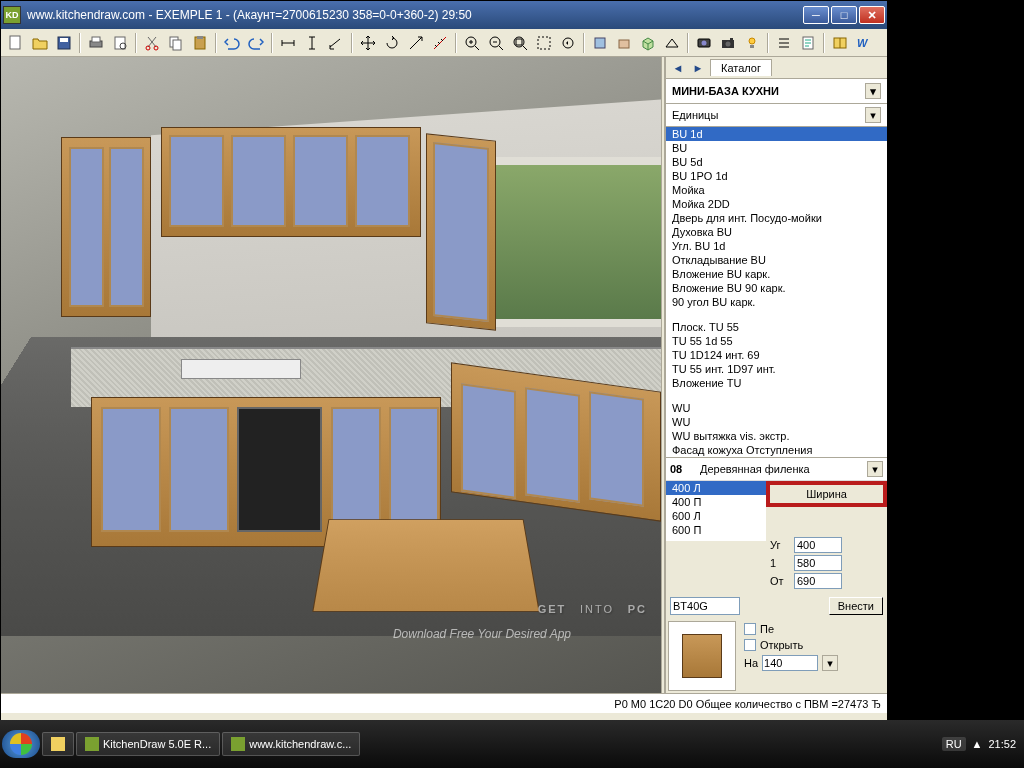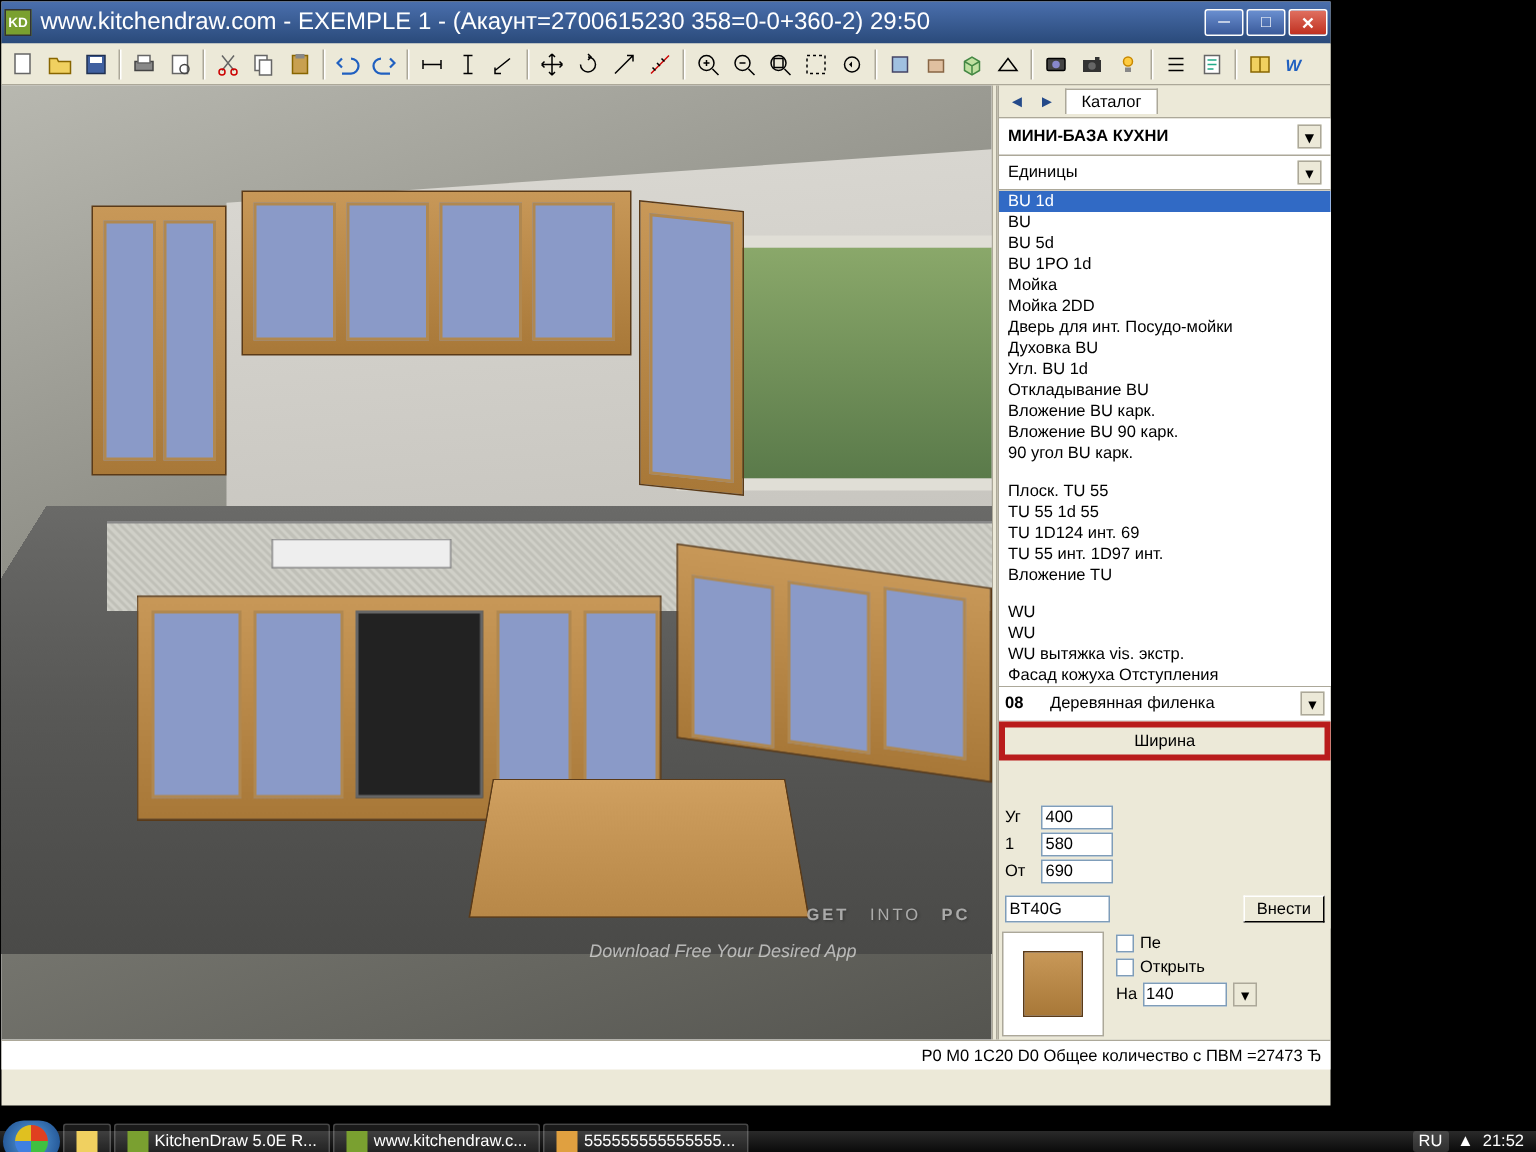--- a/index.html
+++ b/index.html
@@ -2,21 +2,21 @@
 <html><head>
 <meta charset="utf-8">
 <style>
 * { margin: 0; padding: 0; box-sizing: border-box; font-family: Tahoma, Arial, sans-serif; font-size: 11px; }
 body { width: 1024px; height: 768px; overflow: hidden; background: #000; position: relative; }
 
 .window { position: absolute; top: 0; left: 0; width: 888px; height: 738px; background: #ece9d8; border: 1px solid #000; }
 
 .titlebar { height: 28px; background: linear-gradient(#4a6fad, #2a4a7a); display: flex; align-items: center; padding: 0 2px; color: #fff; }
 .titlebar .app-icon { width: 18px; height: 18px; background: #7aa030; color: #fff; display: flex; align-items: center; justify-content: center; font-weight: bold; font-size: 9px; margin-right: 6px; border: 1px solid #333; }
-.titlebar .title-text { flex: 1; font-size: 16px; }
+.titlebar .title-text { flex: 1; font-size: 12px; }
 .winbtns { display: flex; gap: 2px; }
 .winbtn { width: 26px; height: 18px; border: 1px solid #fff; border-radius: 2px; display: flex; align-items: center; justify-content: center; color: #fff; font-weight: bold; font-size: 11px; cursor: pointer; }
 .winbtn.min, .winbtn.max { background: linear-gradient(#6a8fd0,#3a5a9a); }
 .winbtn.close { background: linear-gradient(#e07060,#c03020); }
 
 .menubar { height: 22px; background: #ece9d8; display: flex; align-items: center; padding: 0 6px; border-bottom: 1px solid #aca899; }
 .menu-item { padding: 2px 8px; cursor: pointer; }
 
 .toolbar { height: 28px; background: #ece9d8; display: flex; align-items: center; padding: 2px 4px; gap: 2px; border-bottom: 1px solid #aca899; }
 .tbtn { width: 22px; height: 22px; display: flex; align-items: center; justify-content: center; border: 1px solid transparent; cursor: pointer; }
@@ -68,21 +68,21 @@
 .code-in{width:70px;border:1px solid #7f9db9;padding:2px;background:#fff;}
 .btn3d{background:#ece9d8;border:1px solid #000;border-top-color:#fff;border-left-color:#fff;padding:2px 8px;cursor:pointer;}
 .preview{width:68px;height:70px;background:#fff;border:1px solid #aca899;margin:2px;display:flex;align-items:center;justify-content:center;}
 .preview .cab{width:40px;height:44px;background:linear-gradient(#c89858,#a87838);border:1px solid #5a3a18;}
 .open-row{display:flex;align-items:center;gap:4px;padding:2px 4px;}
 .ck{width:12px;height:12px;border:1px solid #7f9db9;background:#fff;}
 .num-in{width:56px;border:1px solid #7f9db9;padding:1px;background:#fff;}
 
 .statusbar{height:20px;background:#ffffff;border-top:1px solid #aca899;display:flex;align-items:center;padding:0 6px;font-size:10px;justify-content:flex-end;}
 
-.taskbar{position:absolute;bottom:0;left:0;width:1024px;height:14px;background:linear-gradient(#2a2a2a,#0a0a0a);display:flex;align-items:center;padding:0 2px;gap:2px;}
+.taskbar{position:absolute;bottom:0;left:0;width:1024px;height:48px;background:linear-gradient(#2a2a2a,#0a0a0a);display:flex;align-items:center;padding:0 2px;gap:2px;}
 .start-btn{width:38px;height:28px;background:radial-gradient(circle,#5aa0e0,#1a4a8a);border-radius:14px;display:flex;align-items:center;justify-content:center;cursor:pointer;}
 .start-orb{width:22px;height:22px;border-radius:50%;background:conic-gradient(#e04020 0 90deg,#40c040 90deg 180deg,#4080e0 180deg 270deg,#e0c020 270deg);}
 .task-item{height:24px;padding:0 8px;background:rgba(255,255,255,0.1);border:1px solid rgba(255,255,255,0.2);border-radius:2px;display:flex;align-items:center;gap:4px;color:#fff;cursor:pointer;max-width:160px;}
 .task-item .ti{width:14px;height:14px;background:#7aa030;}
 .tray{margin-left:auto;display:flex;align-items:center;gap:6px;color:#fff;padding:0 6px;}
 .tray .lang{background:rgba(255,255,255,0.15);padding:1px 4px;border-radius:2px;}
 svg{display:block;}
 </style>
 </head>
 <body>
@@ -379,20 +379,28 @@
           <div class="li-item">WU вытяжка vis. экстр.</div>
           <div class="li-item">Фасад кожуха Отступления</div>
           <div class="li-item">Стекл. WU 2GS</div>
         </div>
       <div class="sp-row">
         <span class="num">08</span>
         <span class="txt">Деревянная филенка</span>
         <span class="dd-arrow">▾</span>
       </div>
       <div class="dim-grid">
+        <div class="dim-col" style="flex:0 0 100px;">
+          <div class="dim-list" id="dims-list">
+              <div class="dim-item sel">400 Л</div>
+              <div class="dim-item">400 П</div>
+              <div class="dim-item">600 Л</div>
+              <div class="dim-item">600 П</div>
+            </div>
+        </div>
         <div class="dim-col">
           <div class="hdr">Ширина</div>
           <div class="dim-fields">
             <div class="dim-field">
                 <label>Уг</label>
                 <input value="400" style="">
               </div>
             <div class="dim-field">
                 <label>1</label>
                 <input value="580" style="">
@@ -445,22 +453,18 @@
       <div class="ti" style="background:#f0d060;"></div>
     </div>
   <div class="task-item">
       <div class="ti"></div>
       <span>KitchenDraw 5.0E R...</span>
     </div>
   <div class="task-item">
       <div class="ti"></div>
       <span>www.kitchendraw.c...</span>
     </div>
-  <div class="task-item">
-      <div class="ti" style="background:#e0a040;"></div>
-      <span>555555555555555...</span>
-    </div>
   <div class="tray">
     <span class="lang">RU</span>
     <span>▲</span>
     <span>21:52</span>
   </div>
 </div>
 
 </body></html>

